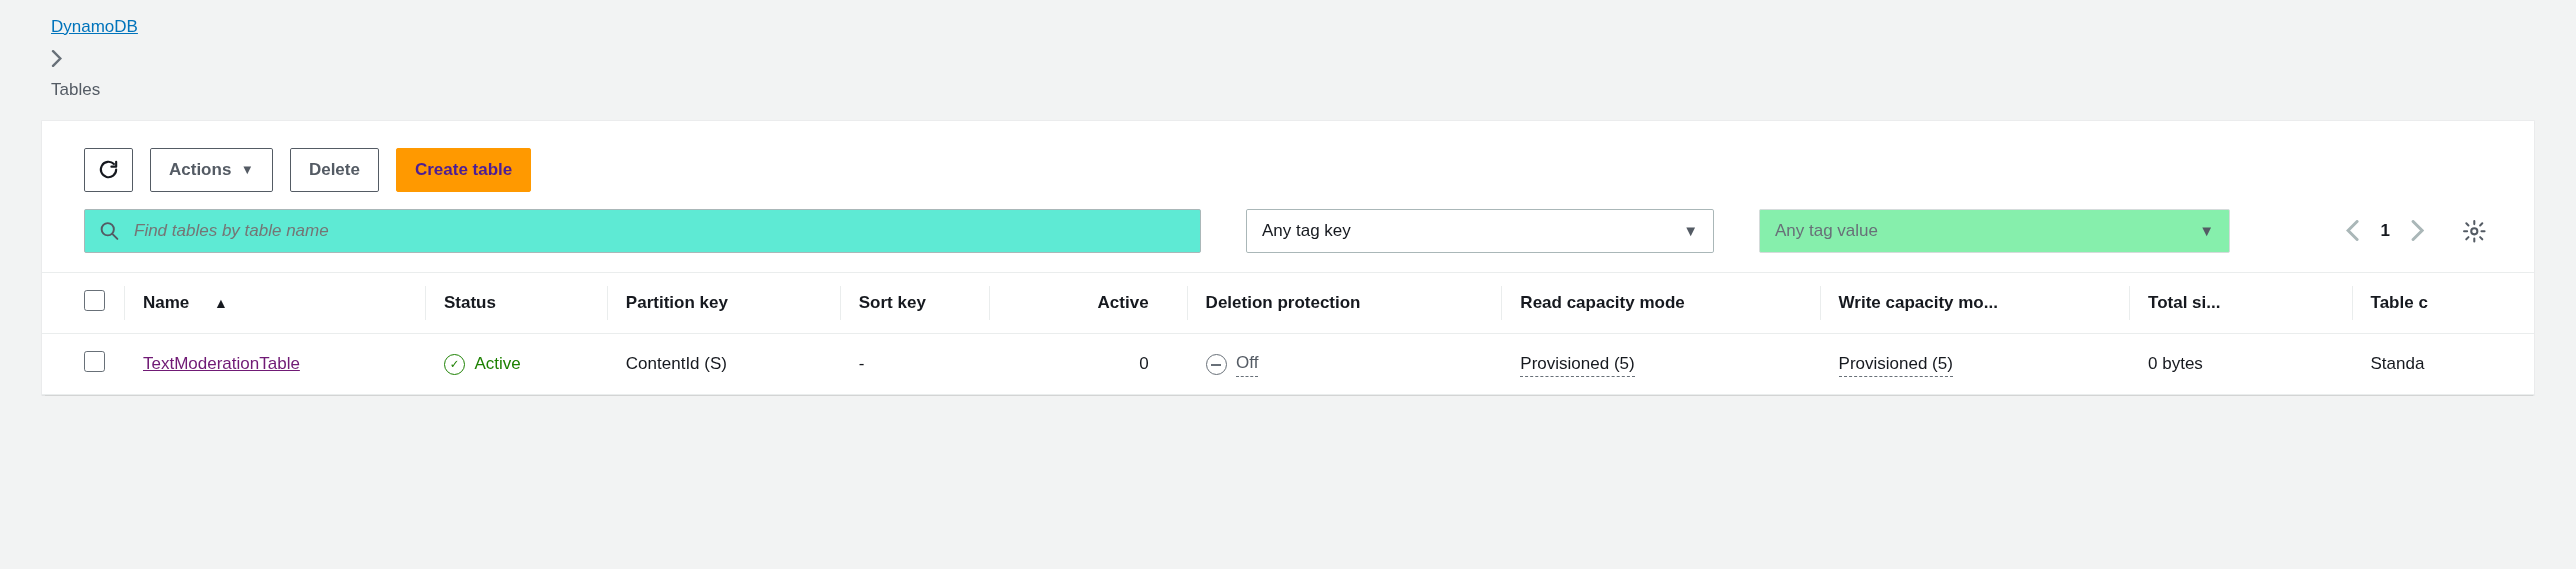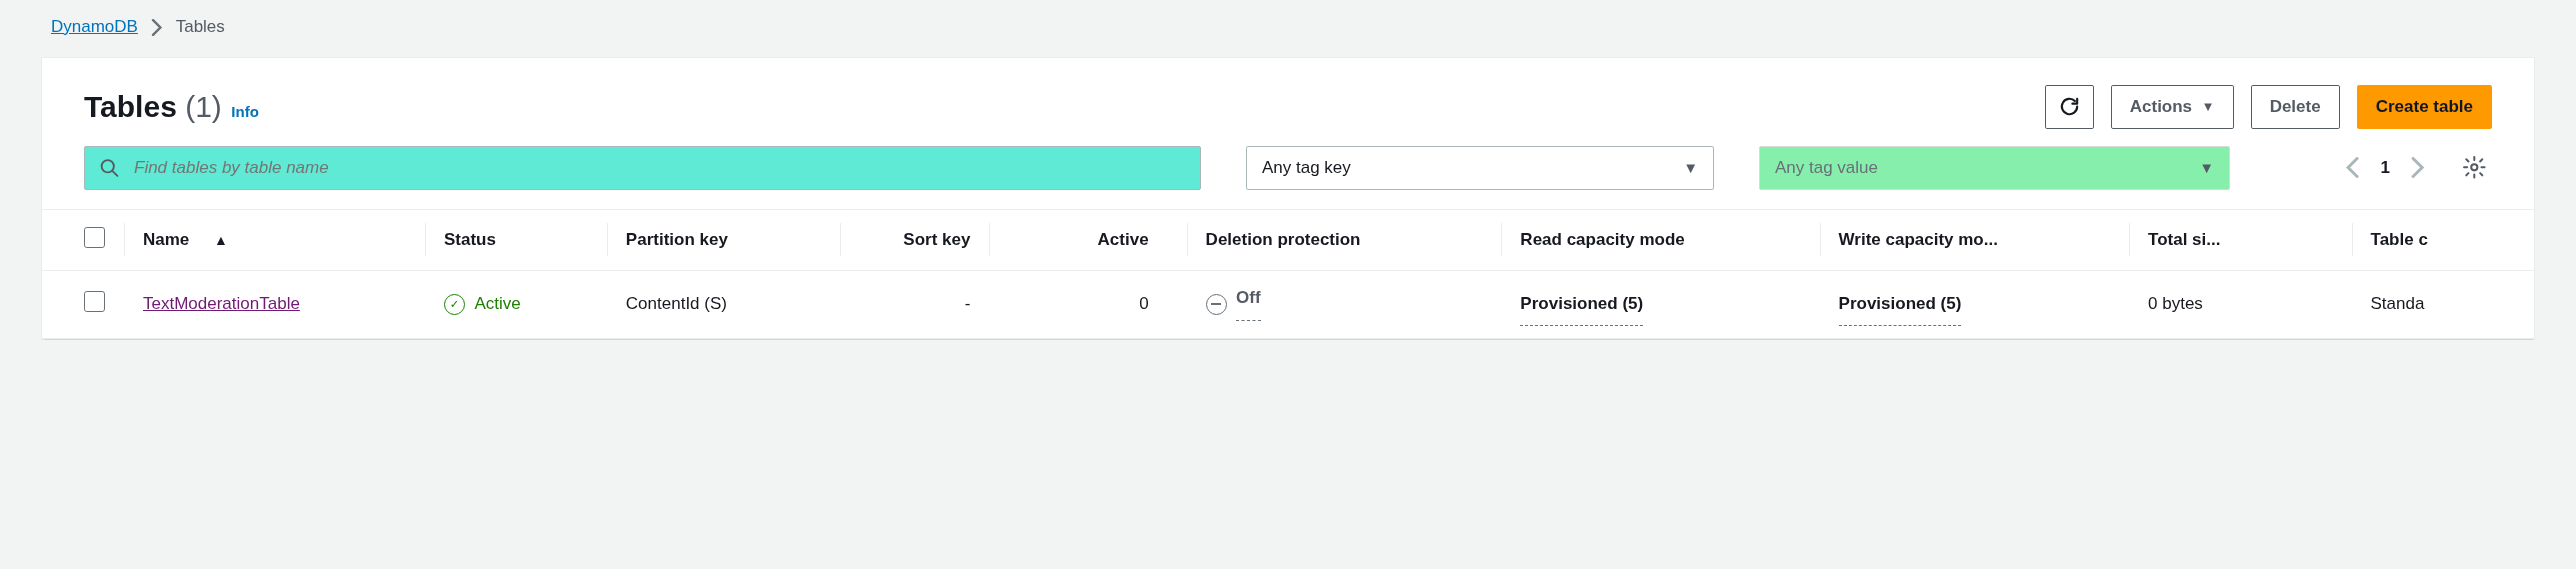--- a/index.html
+++ b/index.html
@@ -7,24 +7,25 @@
       font-family: "Amazon Ember", "Helvetica Neue", Arial, sans-serif;
       background: #f2f3f3;
       color: #16191f;
       font-size: 13.2px;
       padding: 17px 0 38px 0;
     }
     .page { width: 2576px; }
     
     .breadcrumb {
       display: flex;
-      align-items: center;
+      align-items: flex-start;
       gap: 13.2px;
       padding: 0 0 21px 51px;
       font-size: 17px;
+      flex-direction: column;
     }
     .breadcrumb a {
       color: #0073bb;
       text-decoration: underline;
       cursor: pointer;
     }
     .breadcrumb .chev { color: #545b64; font-size: 17px; }
     .breadcrumb .current { color: #545b64; }
 
     
@@ -56,21 +57,21 @@
       border: 0.9px solid #545b64;
       border-radius: 1.9px;
       background: #fff;
       font-size: 17px;
       font-weight: 700;
       color: #545b64;
       cursor: pointer;
       gap: 9.5px;
     }
     .btn.icon-only { padding: 0; width: 49px; }
-    .btn.primary { background: #ff9900; border-color: #ff9900; color: #0f172a; align-items: center; }
+    .btn.primary { background: #ff9900; border-color: #ff9900; color: #4c1d95; align-items: center; }
     .btn .caret { font-size: 13.2px; }
 
     
     .filter-row {
       display: flex;
       align-items: center;
       gap: 17px;
       padding: 0 42px 19px 42px;
     }
     .search-box {
@@ -128,35 +129,35 @@
     thead th:not(:first-child)::before {
       content: "";
       position: absolute; left: 0; top: 13.2px; bottom: 13.2px; width: 0.9px;
       background: #eaeded;
     }
     tbody td { border-bottom: 0.9px solid #eaeded; }
     .col-cb  { width: 76px; padding-left: 42px; }
     .col-name{ width: 309px; }
     .col-status{ width: 187px; }
     .col-pk  { width: 240px; }
-    .col-sk  { width: 153px; text-align: right; }
+    .col-sk  { width: 153px; }
     .col-idx { width: 204px; text-align: right; padding-right: 38px; }
     .col-del { width: 324px; }
     .col-rcm { width: 327px; }
     .col-wcm { width: 318px; }
     .col-sz  { width: 231px; }
     .col-cls { width: 189px; }
     .checkbox {
       width: 21px; height: 21px; border: 0.9px solid #687078; border-radius: 2.8px; display: inline-block; background: #fff; cursor: pointer;
     }
     .sort-caret { margin-left: 24.6px; font-size: 14px; }
     .link { color: #701a75; text-decoration: underline; cursor: pointer; }
     .status-active { display: inline-flex; align-items: center; gap: 9.5px; color: #1d8102; }
     .status-icon { width: 21px; height: 21px; border: 1.9px solid #1d8102; border-radius: 50%; display: inline-flex; align-items: center; justify-content: center; color: #1d8102; font-size: 11.4px; }
-    .dotted { border-bottom: 0.9px dashed #687078; padding-bottom: 12px; font-weight: bold; }
+    .dotted { border-bottom: 0.9px dashed #687078; padding-bottom: 3px; }
     .off-badge { display: inline-flex; align-items: center; gap: 9.5px; color: #545b64; }
     .off-icon { width: 21px; height: 21px; border: 1.9px solid #687078; border-radius: 50%; display: inline-flex; align-items: center; justify-content: center; }
     .off-icon::after { content: ""; width: 9.5px; height: 1.9px; background: #687078; }
 
     svg { display: block; }
   </style>
 </head>
 <body>
 
 <div class="page">
@@ -167,27 +168,20 @@
           <path d="M1 1 L7 7 L1 13" stroke="#687078" stroke-width="2" fill="none" stroke-linecap="round"></path>
         </svg>
     </span>
     <span class="current">Tables</span>
   </nav>
 
   <section class="panel">
     <div class="panel-inner">
 
       <div class="header-row">
-        <div class="title-wrap">
-          <h1 class="title">
-            <span>Tables</span>
-            <span class="count">(1)</span>
-          </h1>
-          <span class="info-link">Info</span>
-        </div>
         <div class="actions">
           <button class="btn icon-only">
             <span>
               <svg width="23" height="23" viewBox="0 0 24 24">
                   <path d="M20 12a8 8 0 1 1-2.34-5.66" stroke="#16191f" stroke-width="2.2" fill="none" stroke-linecap="round"></path>
                   <path d="M20 4 L20 9 L15 9" stroke="#16191f" stroke-width="2.2" fill="none" stroke-linecap="round" stroke-linejoin="round"></path>
                 </svg>
             </span>
           </button>
           <button class="btn">

